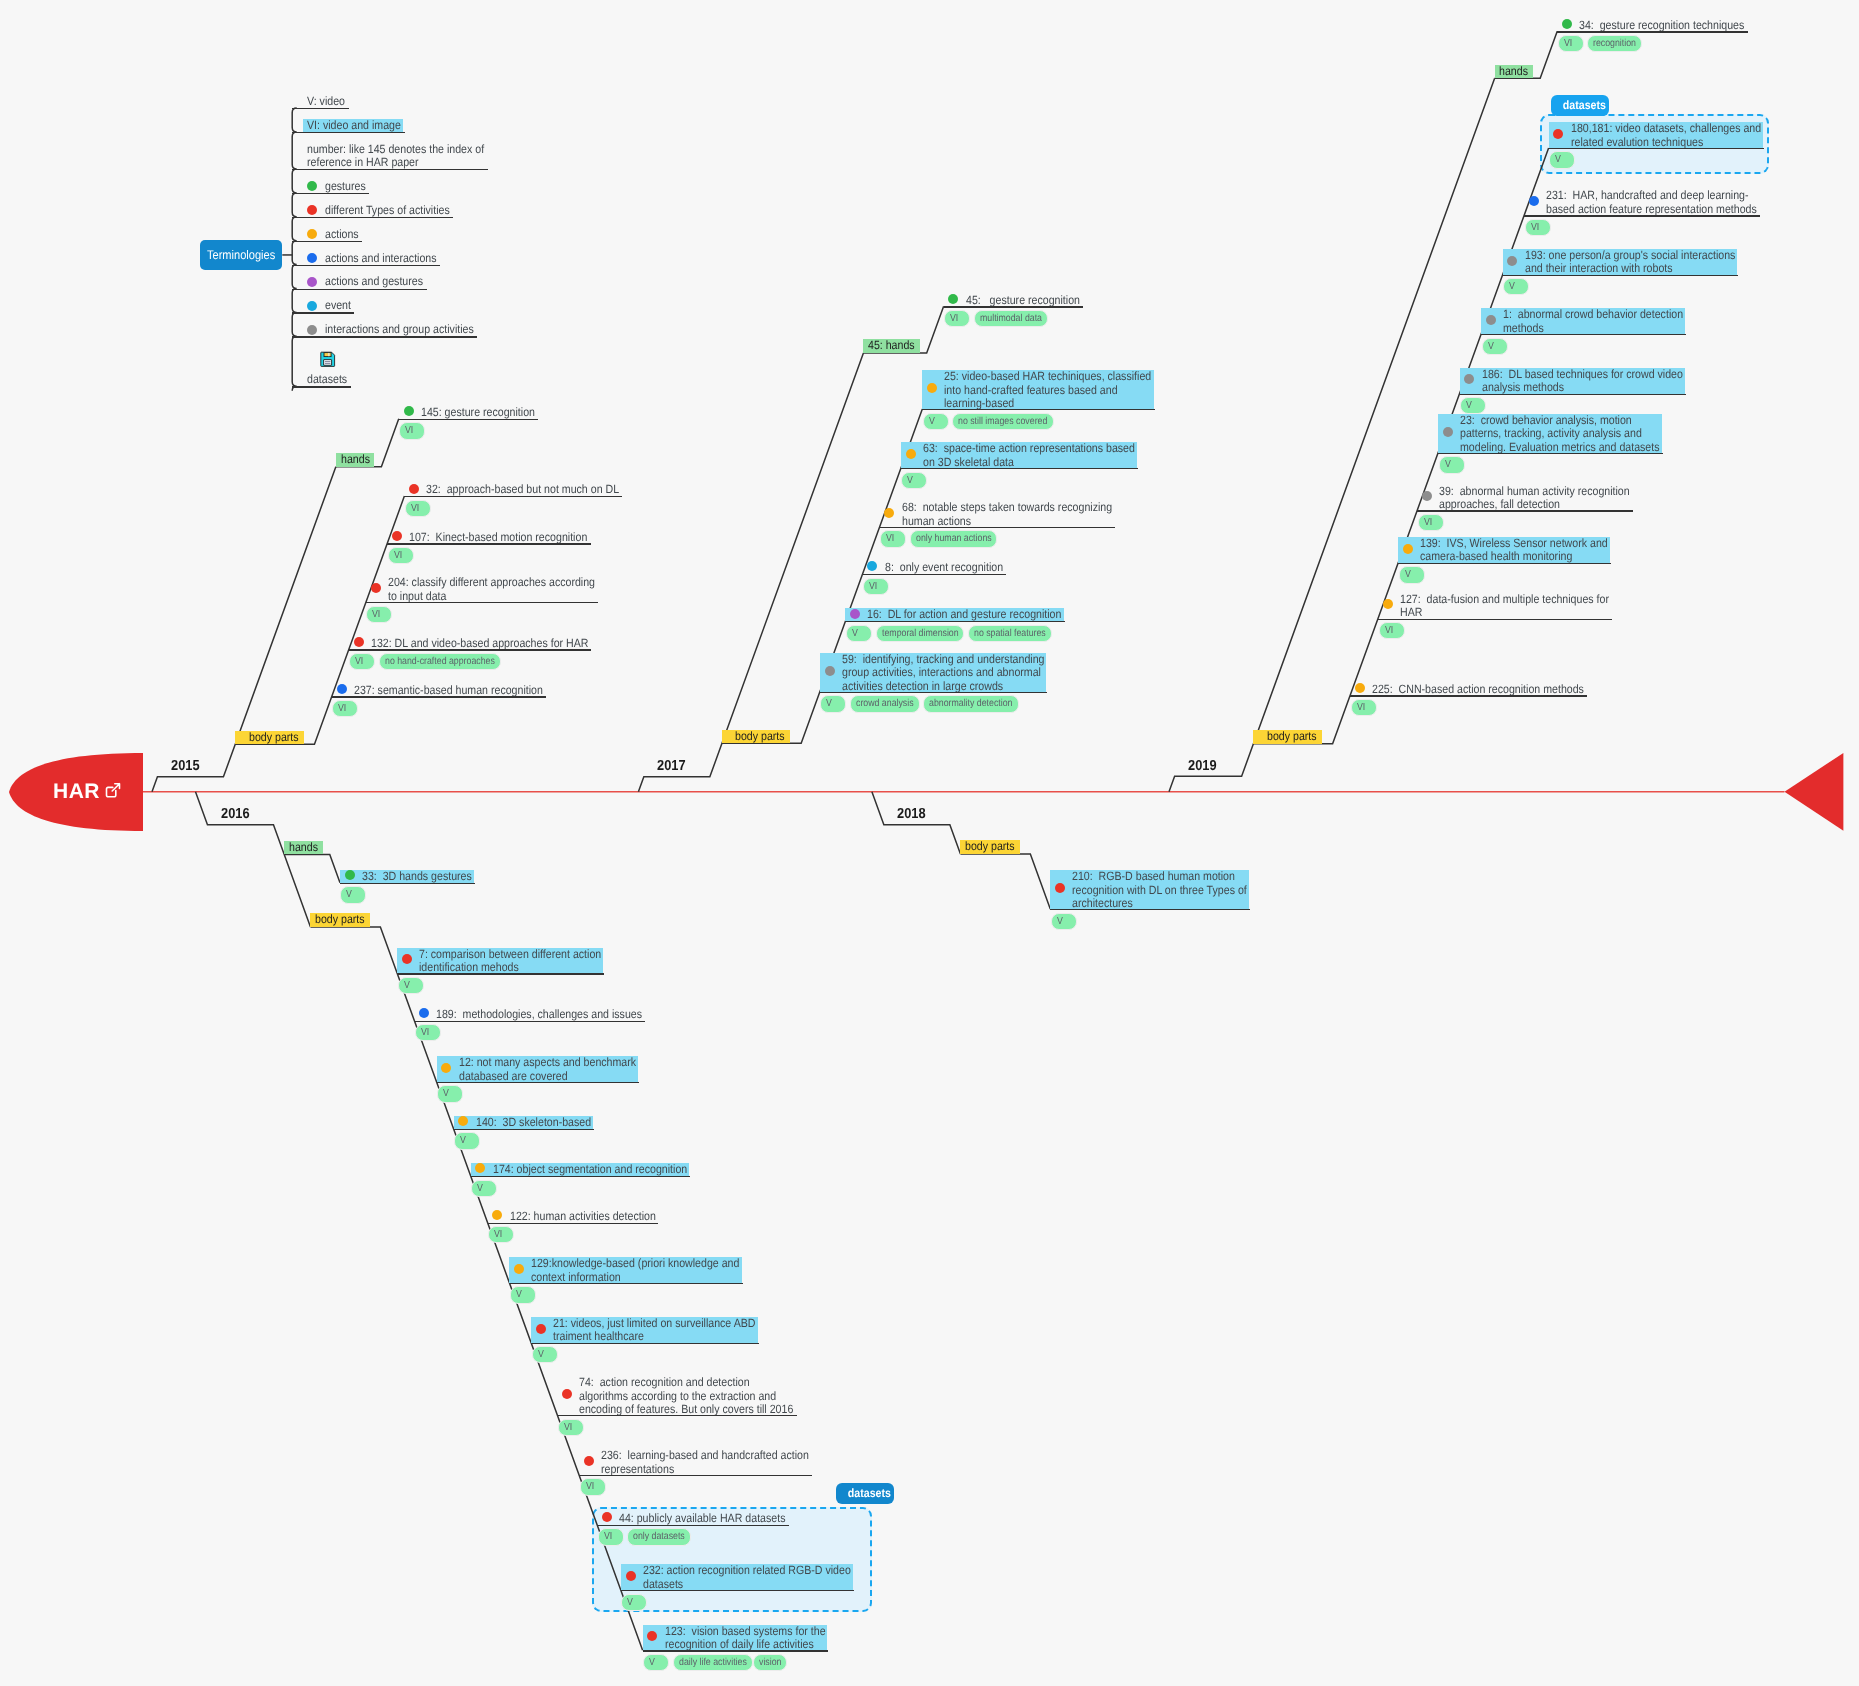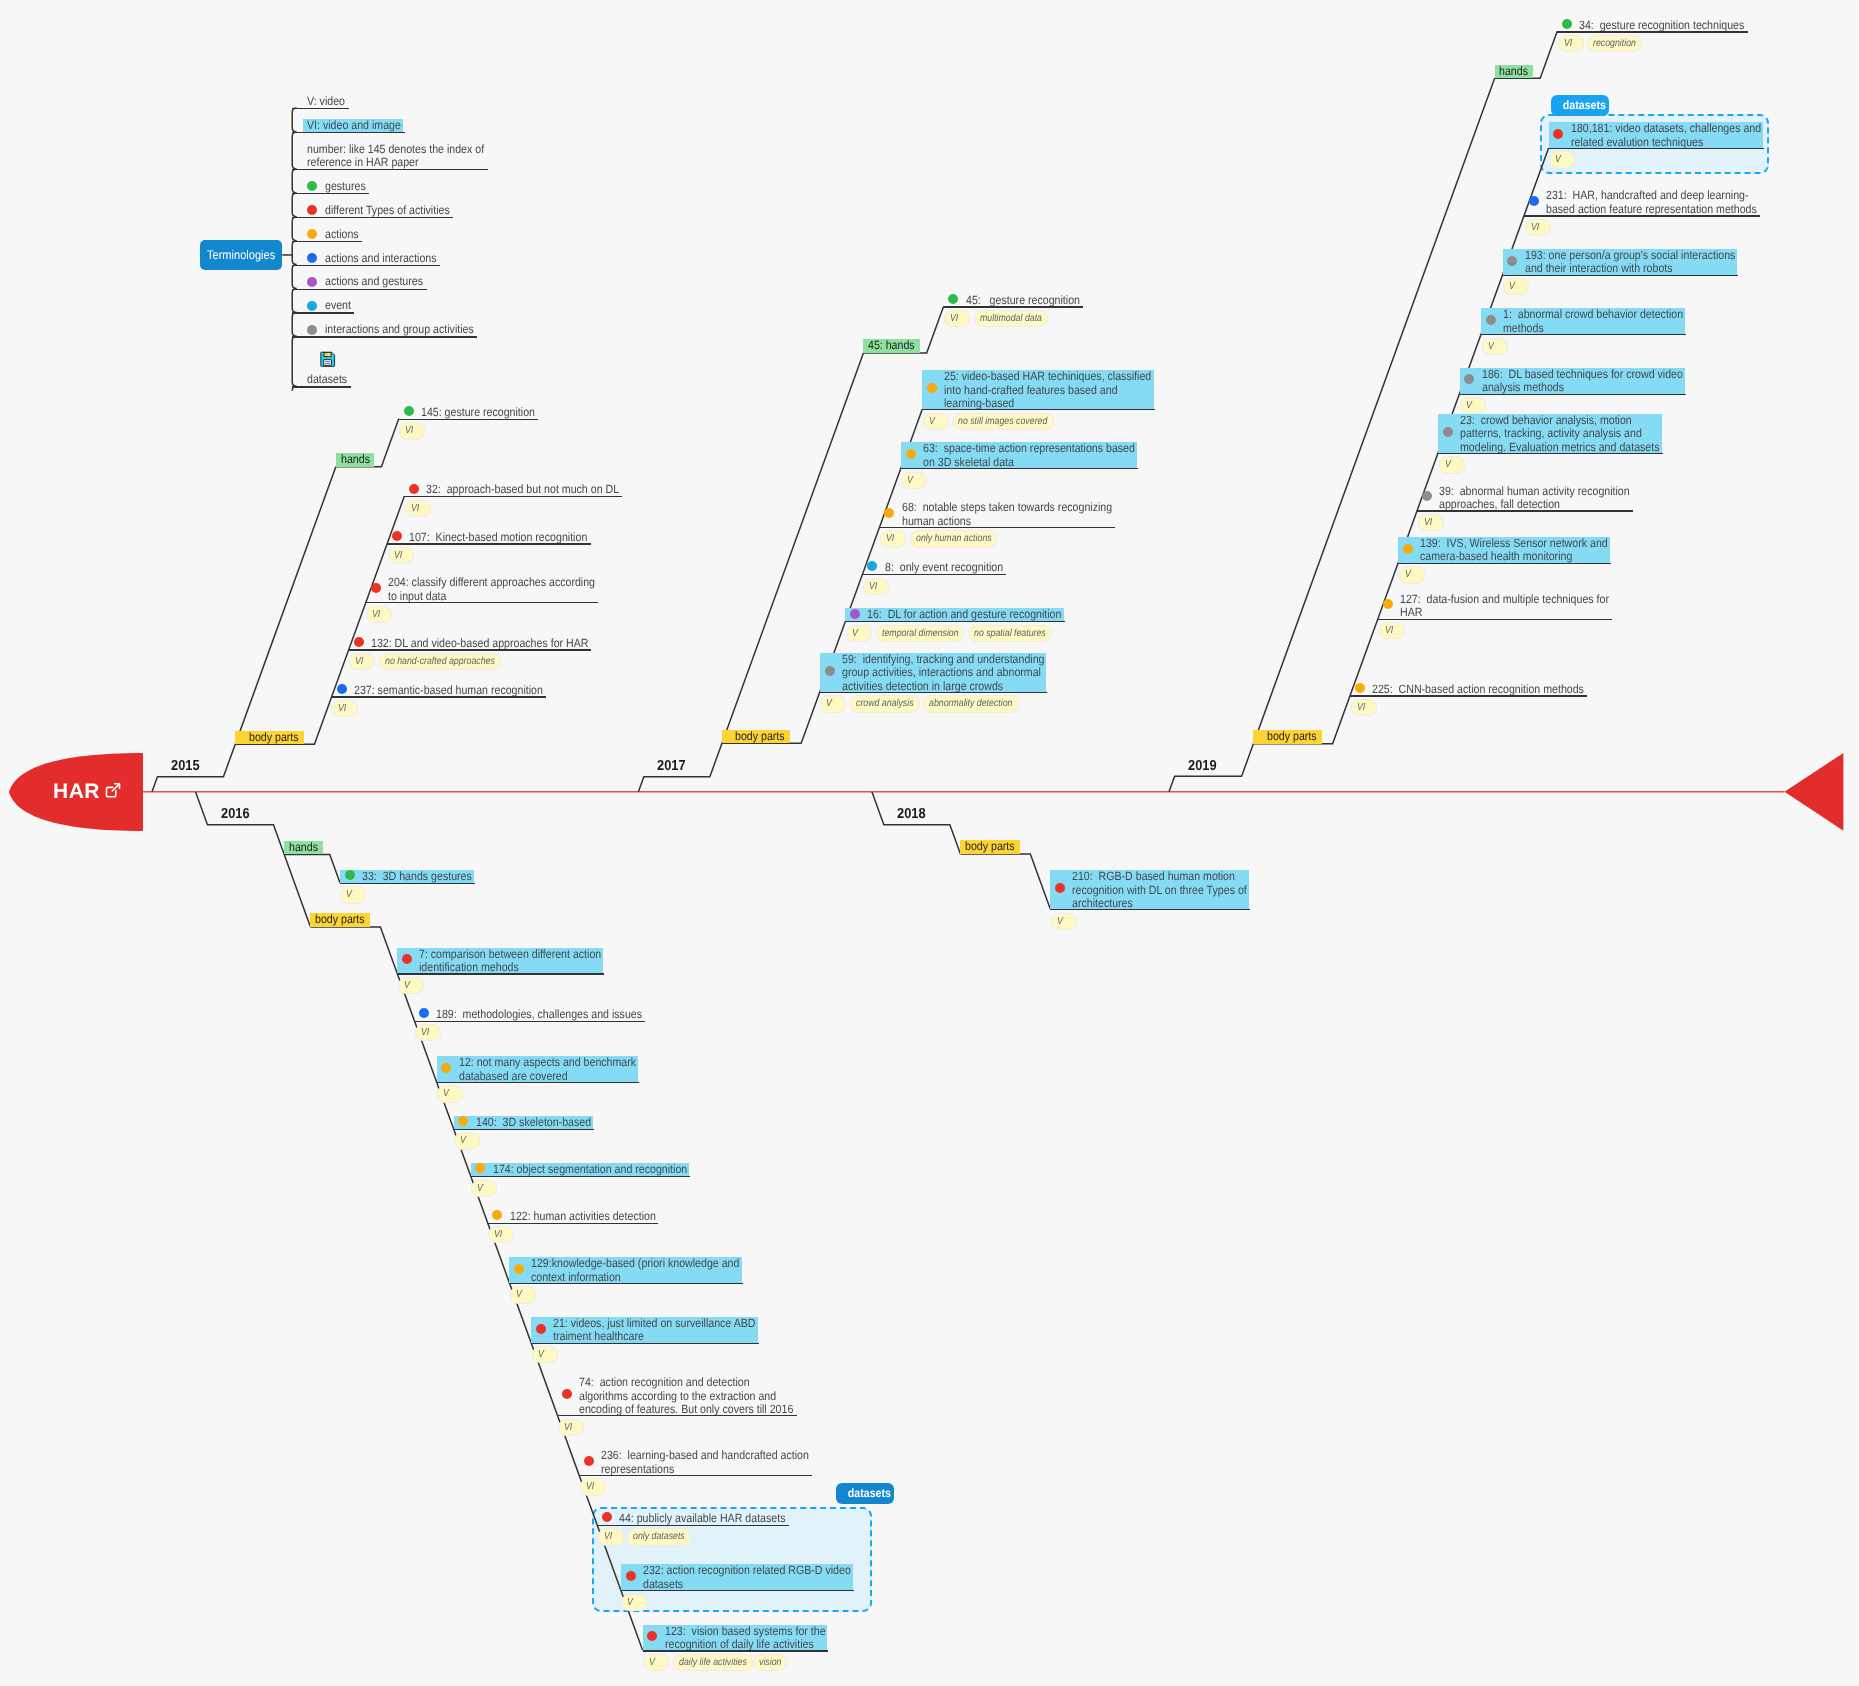--- a/index.html
+++ b/index.html
@@ -19,23 +19,23 @@
   .chip>span{display:inline-block;transform:scaleX(0.885);transform-origin:0 50%;}
   .chip.hands{background:#8fe0a0;}
   .chip.body{background:#fcd535;}
   
   .topic{position:absolute;font-size:12px;color:#42484d;line-height:13.6px;white-space:pre;
          transform:scaleX(0.885);transform-origin:0 0;}
   .hlbox{position:absolute;background:#86dbf4;}
   .dot{position:absolute;border-radius:50%;}
   .uline{position:absolute;height:1.4px;background:#333;}
   
-  .pill{position:absolute;border:1px solid #ececec;border-radius:8px;background:#fef9c3;
+  .pill{position:absolute;border:1px solid #ececec;border-radius:8px;background:#86efac;
         font-size:10.2px;color:#5c6269;line-height:15.4px;height:15.4px;padding:0 5.0px;white-space:nowrap;
-        box-sizing:content-box;overflow:hidden;font-style:italic;}
+        box-sizing:content-box;overflow:hidden;}
   .pill>span{display:inline-block;transform:scaleX(0.862);transform-origin:0 50%;}
   
   .grpbox{position:absolute;border:2px dashed #1aa7f0;border-radius:9px;background:#e2f2fb;z-index:-2;}
   .grptab{position:absolute;z-index:-1;background:#1287cd;color:#fff;font-size:12px;font-weight:bold;
       border-radius:6px;line-height:21px;height:21px;padding:0 9px;white-space:nowrap;
       text-align:center;box-sizing:content-box;}
   .grptab.front{z-index:3;}
   .grptab>span{display:inline-block;transform:scaleX(0.885);transform-origin:50% 50%;}
   .emoji{position:absolute;font-size:15px;line-height:15px;}
 </style>

